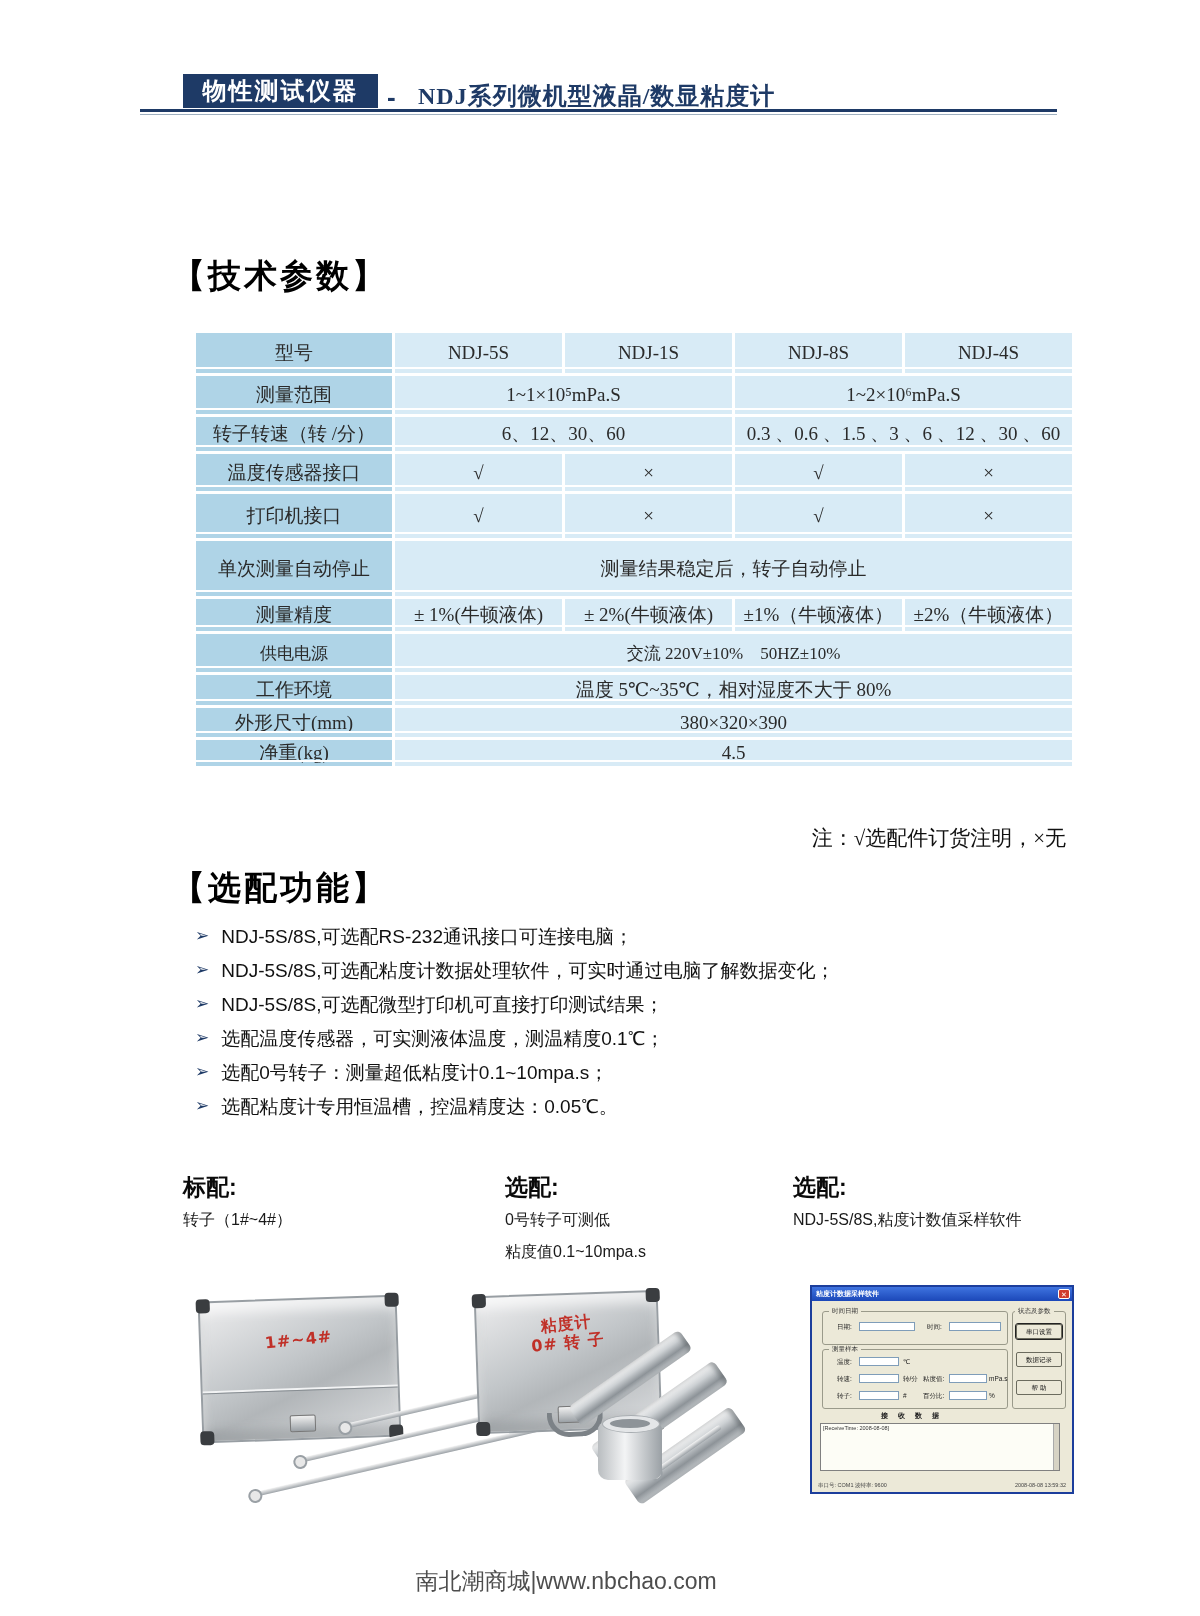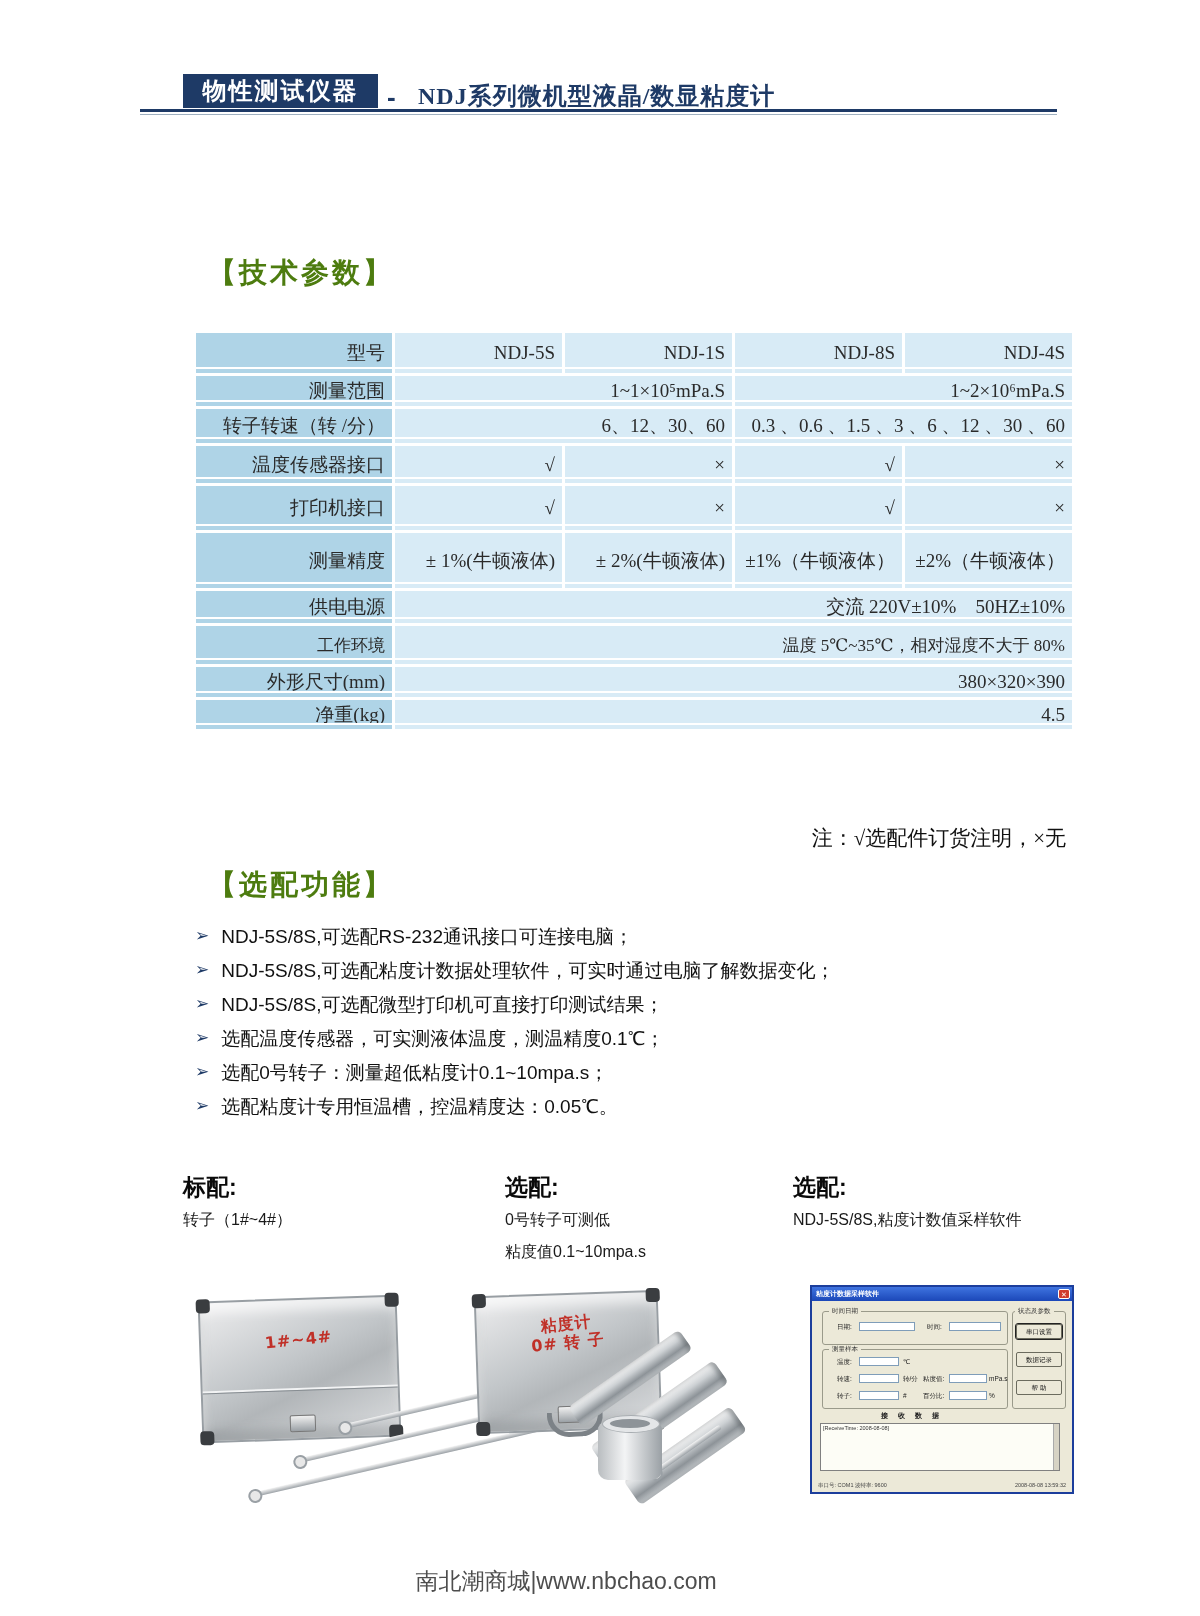--- a/index.html
+++ b/index.html
@@ -11,33 +11,33 @@
              display:flex;align-items:center;justify-content:center;color:#fff;font-weight:bold;
              font-size:24px;letter-spacing:2px;font-family:"Liberation Sans",sans-serif;}
   .brand-dash{position:absolute;left:387px;top:82px;color:#1e3a66;font-weight:bold;font-size:26px;
               font-family:"Liberation Sans",sans-serif;}
   .head-sub{position:absolute;left:418px;top:80px;color:#1e3a66;font-weight:bold;font-size:24px;
             letter-spacing:1px;}
   .head-rule{position:absolute;left:140px;top:109px;width:917px;height:0;border-top:3px solid #1e3a66;}
   .head-rule2{position:absolute;left:140px;top:114px;width:917px;height:0;border-top:1px solid #9fb0c0;}
 
   
-  .sec-title{position:absolute;color:#4d7c0f;font-weight:bold;font-size:28px;letter-spacing:3px;margin-left:36px;}
+  .sec-title{position:absolute;color:#000000;font-weight:bold;font-size:33px;letter-spacing:3px;}
   .sec-tech{left:172px;top:254px;}
   .sec-opt{left:172px;top:866px;text-align:right;}
 
   
   .spec-table{position:absolute;left:193px;top:330px;border-collapse:separate;border-spacing:3px;
               table-layout:fixed;width:882px;font-size:19px;color:#2a2a2a;}
-  .spec-table td{position:relative;text-align:right;vertical-align:middle;background:#d8ebf6;
+  .spec-table td{position:relative;text-align:center;vertical-align:middle;background:#d8ebf6;
                  padding:0 7px;overflow:hidden;}
   .spec-table td.lbl{background:#afd4e7;}
   .spec-table td::after{content:'';position:absolute;left:0;right:0;bottom:4px;height:2px;background:#fff;}
   .spec-table tr:nth-child(1) td{height:40px}
-  .spec-table tr:nth-child(2) td{height:30px}
+  .spec-table tr:nth-child(2) td{height:38px}
   .spec-table tr:nth-child(3) td{height:34px}
   .spec-table tr:nth-child(4) td{height:37px}
   .spec-table tr:nth-child(5) td{height:44px}
   .spec-table tr:nth-child(6) td{height:55px}
   .spec-table tr:nth-child(7) td{height:32px}
   .spec-table tr:nth-child(8) td{height:38px;font-size:17px}
   .spec-table tr:nth-child(9) td{height:30px}
   .spec-table tr:nth-child(10) td{height:29px}
   .spec-table tr:nth-child(11) td{height:14px}
   .spec-table tr:nth-child(12) td{height:33px}
@@ -163,20 +163,24 @@
           <td colspan="1">×</td>
         </tr>
         <tr>
           <td class="lbl">打印机接口</td>
           <td colspan="1">√</td>
           <td colspan="1">×</td>
           <td colspan="1">√</td>
           <td colspan="1">×</td>
         </tr>
         <tr>
+          <td class="lbl">单次测量自动停止</td>
+          <td colspan="4">测量结果稳定后，转子自动停止</td>
+        </tr>
+        <tr>
           <td class="lbl">测量精度</td>
           <td colspan="1">± 1%(牛顿液体)</td>
           <td colspan="1">± 2%(牛顿液体)</td>
           <td colspan="1">±1%（牛顿液体）</td>
           <td colspan="1">±2%（牛顿液体）</td>
         </tr>
         <tr>
           <td class="lbl">供电电源</td>
           <td colspan="4">交流 220V±10%　50HZ±10%</td>
         </tr>

